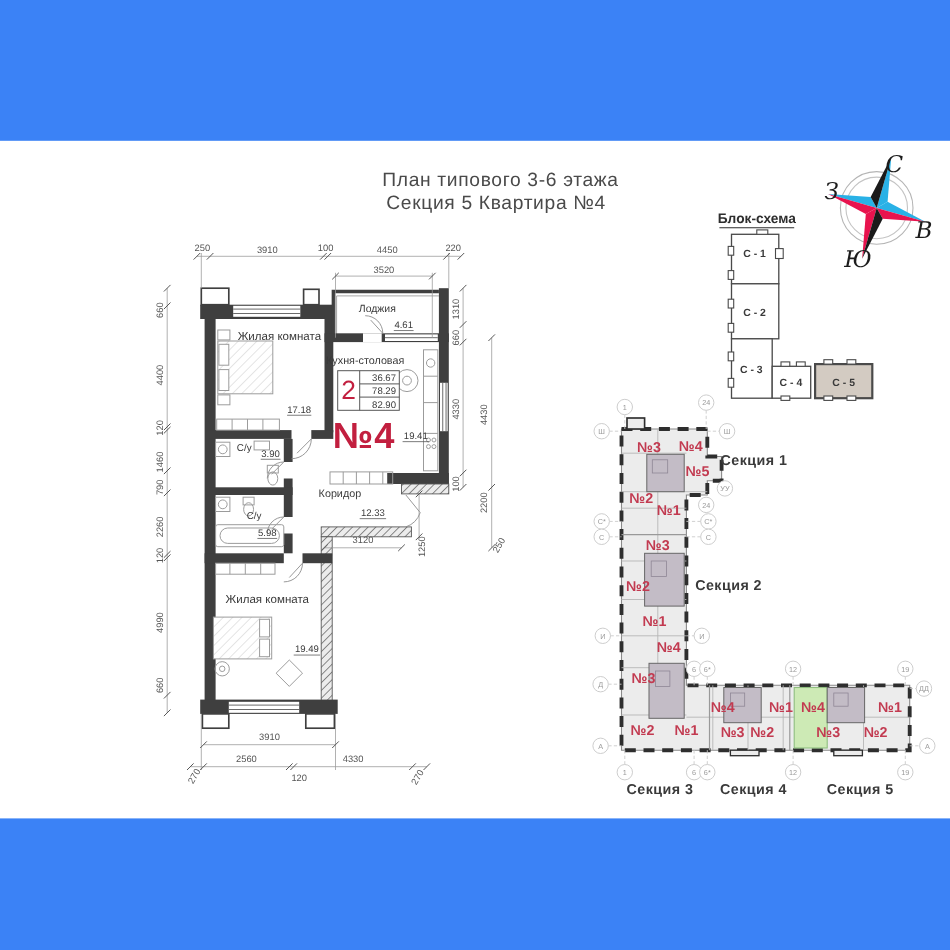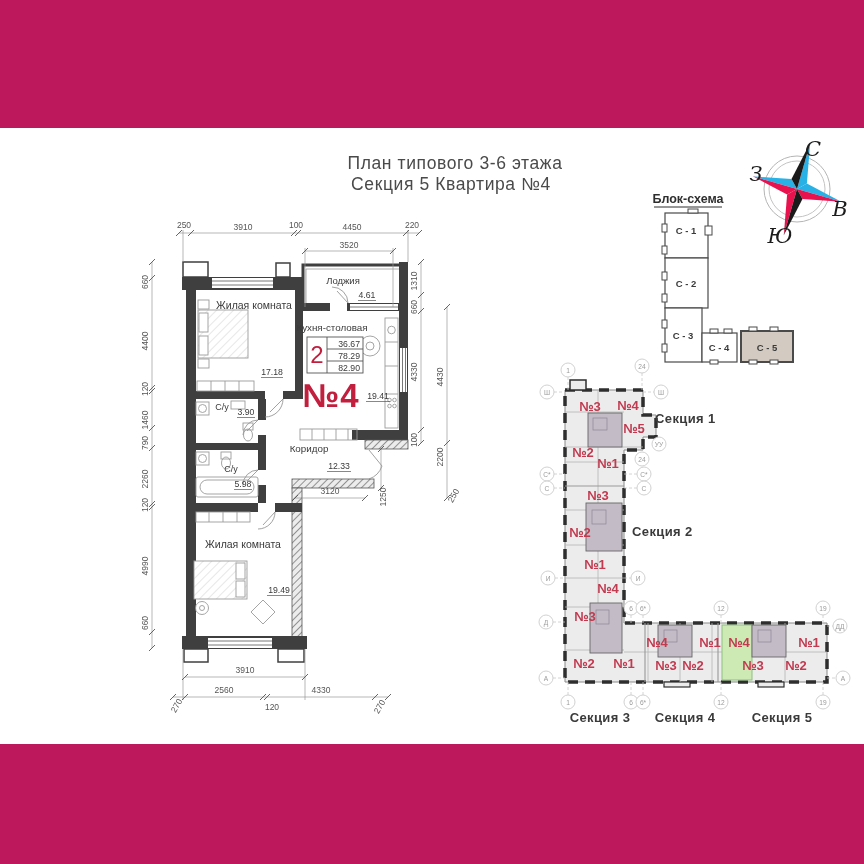--- a/index.html
+++ b/index.html
@@ -1,16 +1,16 @@
 <!DOCTYPE html>
 <html><head>
 <meta charset="utf-8">
 <style>
   html,body{margin:0;padding:0;background:#efefef;}
-  .canvas{position:relative;width:864px;height:864px;background:#be185d;overflow:hidden;
+  .canvas{position:relative;width:864px;height:864px;background:#3b82f6;overflow:hidden;
           font-family:"Liberation Sans",sans-serif;}
   .white-band{position:absolute;left:0;top:128px;width:864px;height:616px;background:#ffffff;}
   svg{position:absolute;left:0;top:0;}
   text{font-family:"Liberation Sans",sans-serif;fill:#3d3d3d;}
   .ttl{font-size:17.5px;letter-spacing:.6px;fill:#4a4a4a;}
   .dim{font-size:8.5px;fill:#555;}
   .room{font-size:10.5px;fill:#3a3a3a;}
   .rooms{font-size:9px;fill:#3a3a3a;}
   .area{font-size:8.7px;fill:#3a3a3a;}
   .apt{font-size:13px;font-weight:bold;fill:#c23a50;}

